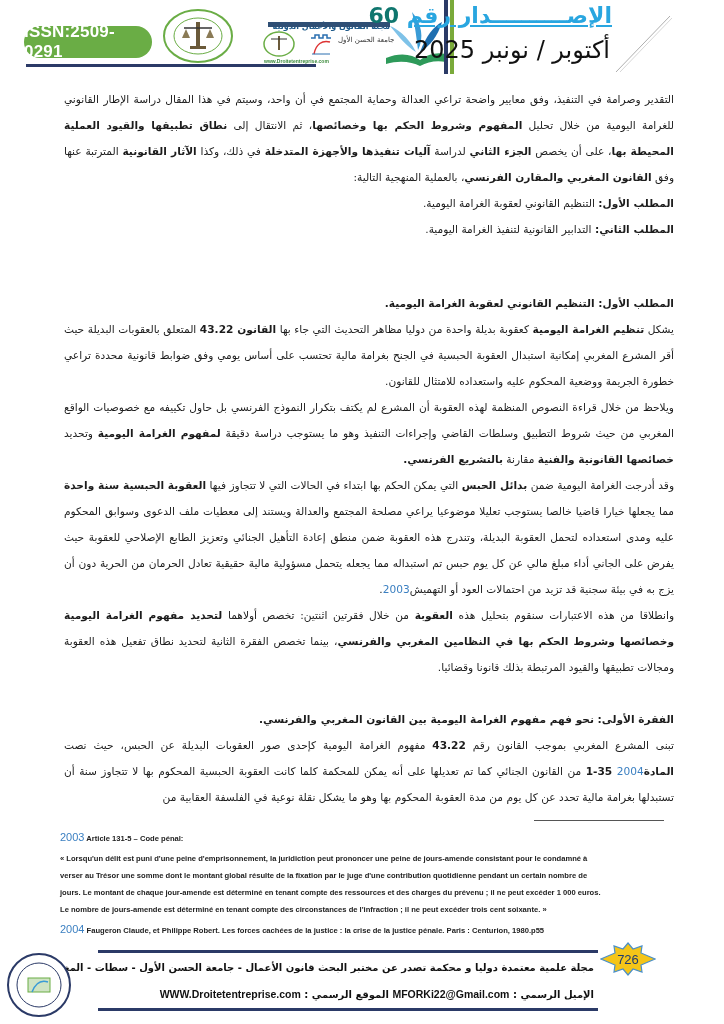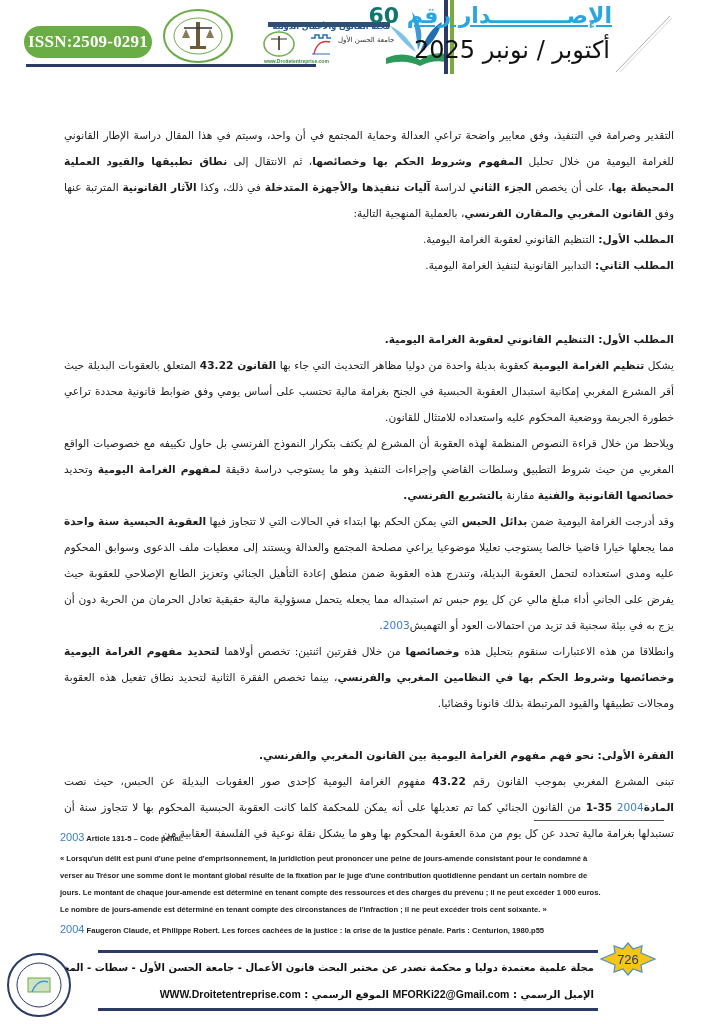--- a/index.html
+++ b/index.html
@@ -3,21 +3,21 @@
 <meta charset="utf-8">
 <style>
   html, body { margin: 0; padding: 0; background: #ffffff; }
   body { width: 724px; height: 1024px; position: relative; overflow: hidden;
          font-family: "DejaVu Sans", sans-serif; color: #1a1a1a; }
 
   
   .header { position: absolute; left: 0; top: 0; width: 724px; height: 80px; }
   .issn { position: absolute; left: 24px; top: 26px; width: 128px; height: 32px;
           background: #6aad45; border-radius: 16px; color: #fff;
-          font-family: Liberation Serif, serif; font-size: 17px; font-weight: bold;
+          font-family: Liberation Sans, sans-serif; font-size: 17px; font-weight: bold;
           display: flex; align-items: center; justify-content: center; letter-spacing: 0.2px; }
   .header-rule { position: absolute; left: 26px; top: 64px; width: 290px; height: 3px; background: #2b3a67; }
   .lab-seal { position: absolute; left: 160px; top: 8px; width: 76px; height: 56px; }
   .journal-banner { position: absolute; left: 256px; top: 6px; width: 190px; height: 62px; }
   .banner-title { position: absolute; right: 56px; top: 16px; font-size: 8px; color: #1f5a8a; font-weight: bold;
                   direction: rtl; white-space: nowrap; font-family: "DejaVu Sans", sans-serif; }
   .banner-strip { position: absolute; left: 12px; top: 16px; width: 122px; height: 5px; background: #2f4f75; }
   .banner-url { position: absolute; left: 8px; top: 52px; font-size: 5px; color: #3a8a3a; font-weight: bold;
                 font-family: "Liberation Sans", sans-serif; }
   .vbars { position: absolute; left: 444px; top: 0; height: 74px; width: 14px; }
@@ -25,21 +25,21 @@
   .issue-line { position: absolute; right: 112px; top: 3px; direction: rtl; font-size: 22px; font-weight: bold;
                 white-space: nowrap; font-family: "DejaVu Sans", sans-serif; }
   .issue-word { color: #29a6e0; text-decoration: underline; }
   .issue-num { color: #0f766e; }
   .date-line { position: absolute; right: 114px; top: 36px; direction: rtl; font-size: 24px; font-weight: normal;
                color: #111; white-space: nowrap; font-family: "DejaVu Sans", sans-serif; }
   .diag { position: absolute; left: 612px; top: 14px; width: 60px; height: 60px; }
 
   
   .content { position: absolute; left: 64px; top: 86px; width: 610px; direction: rtl; text-align: justify;
-             font-family: "DejaVu Sans", sans-serif; font-size: 10.6px; line-height: 26px; color: #1c1c1c; margin-top: 36px; }
+             font-family: "DejaVu Sans", sans-serif; font-size: 10.6px; line-height: 26px; color: #1c1c1c; }
   .content p { margin: 0; }
   .content b { font-weight: bold; }
   .sec-title { font-weight: bold; }
   .fn-ref { color: #3a7fc1; }
   .gap1 { height: 48px; }
   .gap2 { height: 26px; }
 
   
   .fn-rule { position: absolute; left: 60px; top: 820px; width: 130px; height: 1px; background: #555; }
   .footnotes { position: absolute; left: 60px; top: 826px; width: 620px; direction: ltr; text-align: left;
@@ -121,21 +121,21 @@
   </p>
   <p><b>المطلب الأول:</b><span> التنظيم القانوني لعقوبة الغرامة اليومية.</span></p>
   <p><b>المطلب الثاني:</b><span> التدابير القانونية لتنفيذ الغرامة اليومية.</span></p>
 
   <div class="gap1"></div>
 
   <p class="sec-title">المطلب الأول: التنظيم القانوني لعقوبة الغرامة اليومية.</p>
   <p><span>يشكل </span><b>تنظيم الغرامة اليومية</b><span> كعقوبة بديلة واحدة من دوليا مظاهر التحديث التي جاء بها </span><b>القانون 43.22</b><span> المتعلق بالعقوبات البديلة حيث أقر المشرع المغربي إمكانية استبدال العقوبة الحبسية في الجنح بغرامة مالية تحتسب على أساس يومي وفق ضوابط قانونية محددة تراعي خطورة الجريمة ووضعية المحكوم عليه واستعداده للامتثال للقانون.</span></p>
   <p><span>ويلاحظ من خلال قراءة النصوص المنظمة لهذه العقوبة أن المشرع لم يكتف بتكرار النموذج الفرنسي بل حاول تكييفه مع خصوصيات الواقع المغربي من حيث شروط التطبيق وسلطات القاضي وإجراءات التنفيذ وهو ما يستوجب دراسة دقيقة </span><b>لمفهوم الغرامة اليومية</b><span> وتحديد </span><b>خصائصها القانونية والفنية</b><span> مقارنة </span><b>بالتشريع الفرنسي.</b></p>
   <p><span>وقد أدرجت الغرامة اليومية ضمن </span><b>بدائل الحبس</b><span> التي يمكن الحكم بها ابتداء في الحالات التي لا تتجاوز فيها </span><b>العقوبة الحبسية سنة واحدة</b><span> مما يجعلها خيارا قاضيا خالصا يستوجب تعليلا موضوعيا يراعي مصلحة المجتمع والعدالة ويستند إلى معطيات ملف الدعوى وسوابق المحكوم عليه ومدى استعداده لتحمل العقوبة البديلة، وتندرج هذه العقوبة ضمن منطق إعادة التأهيل الجنائي وتعزيز الطابع الإصلاحي للعقوبة حيث يفرض على الجاني أداء مبلغ مالي عن كل يوم حبس تم استبداله مما يجعله يتحمل مسؤولية مالية حقيقية تعادل الحرمان من الحرية دون أن يزج به في بيئة سجنية قد تزيد من احتمالات العود أو التهميش</span><span class="fn-ref">2003</span><span>.</span></p>
-  <p><span>وانطلاقا من هذه الاعتبارات سنقوم بتحليل هذه </span><b>وخصائصها</b><span> من خلال فقرتين اثنتين: تخصص أولاهما </span><b>لتحديد مفهوم الغرامة اليومية وخصائصها وشروط الحكم بها في النظامين المغربي والفرنسي</b><span>، بينما تخصص الفقرة الثانية لتحديد نطاق تفعيل هذه العقوبة ومجالات تطبيقها والقيود المرتبطة بذلك قانونا وقضائيا.</span></p>
+  <p><span>وانطلاقا من هذه الاعتبارات سنقوم بتحليل هذه </span><b>العقوبة</b><span> من خلال فقرتين اثنتين: تخصص أولاهما </span><b>لتحديد مفهوم الغرامة اليومية وخصائصها وشروط الحكم بها في النظامين المغربي والفرنسي</b><span>، بينما تخصص الفقرة الثانية لتحديد نطاق تفعيل هذه العقوبة ومجالات تطبيقها والقيود المرتبطة بذلك قانونا وقضائيا.</span></p>
 
   <div class="gap2"></div>
 
   <p class="sec-title">الفقرة الأولى: نحو فهم مفهوم الغرامة اليومية بين القانون المغربي والفرنسي.</p>
   <p><span>تبنى المشرع المغربي بموجب القانون رقم </span><b>43.22</b><span> مفهوم الغرامة اليومية كإحدى صور العقوبات البديلة عن الحبس، حيث نصت </span><b>المادة</b><span class="fn-ref">2004</span><span> </span><b>35-1</b><span> من القانون الجنائي كما تم تعديلها على أنه يمكن للمحكمة كلما كانت العقوبة الحبسية المحكوم بها لا تتجاوز سنة أن تستبدلها بغرامة مالية تحدد عن كل يوم من مدة العقوبة المحكوم بها وهو ما يشكل نقلة نوعية في الفلسفة العقابية من</span></p>
 </div>
 
 <div class="fn-rule" style="left:auto;right:60px"></div>
 <div class="footnotes">
   <div class="fn-head">

